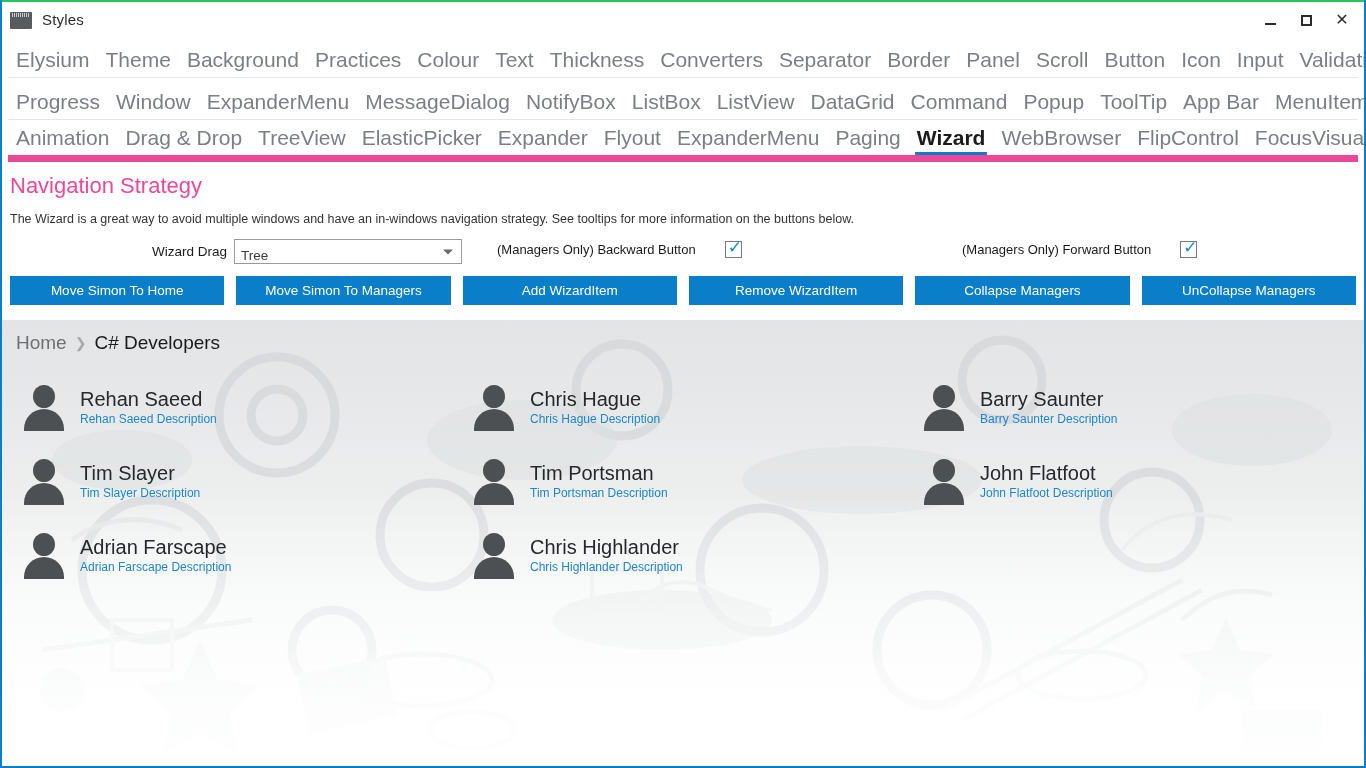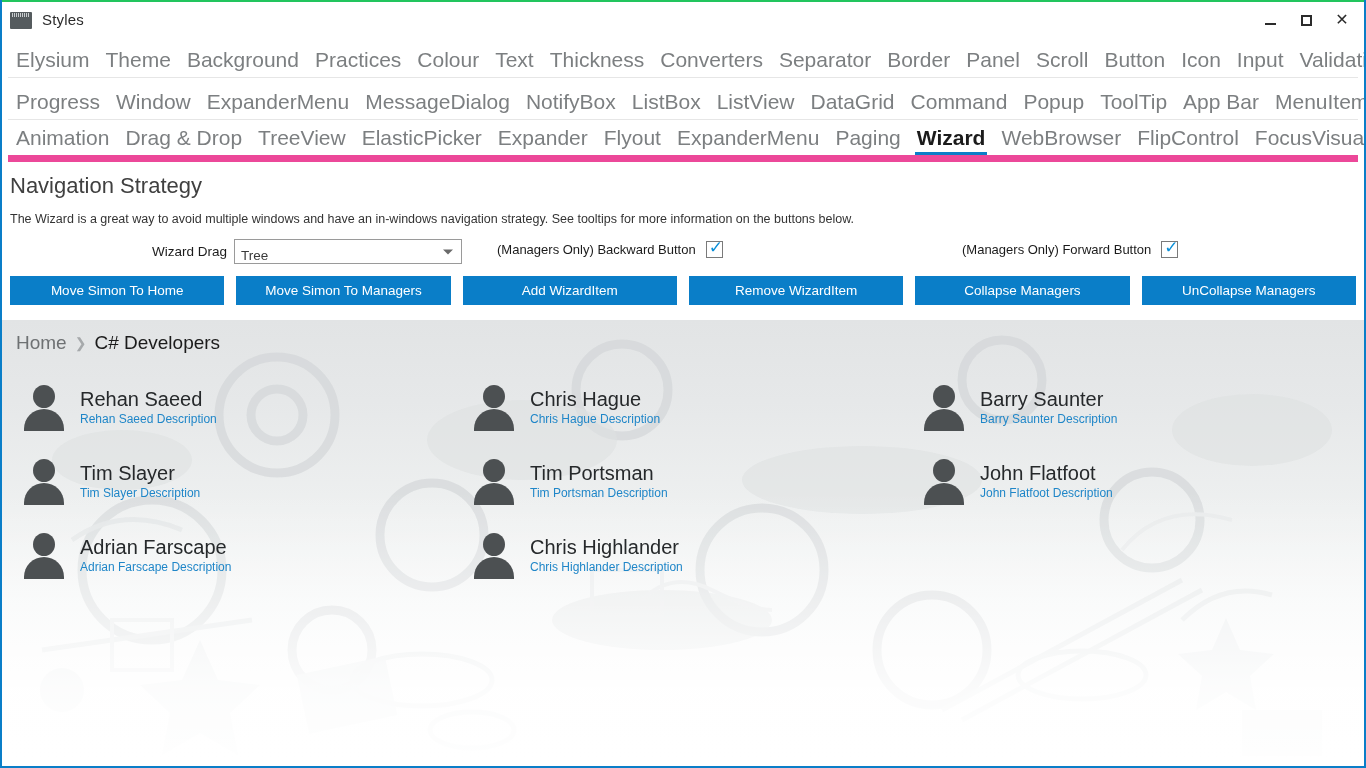--- a/index.html
+++ b/index.html
@@ -104,21 +104,21 @@
     position: absolute;
     left: 6px; right: 6px; bottom: 0px;
     height: 3px;
     background: #0a7ec8;
   }
 
   
   #headersec { padding: 6px 8px 0 8px; }
   #page-heading {
     font-size: 22px;
-    color: #404040;
+    color: #ec4899;
     margin: 5px 0 0 0;
     font-weight: normal;
   }
   #page-desc {
     font-size: 12.5px;
     color: #333333;
     margin-top: 13px;
   }
 
   
@@ -161,20 +161,21 @@
     width: 0; height: 0;
     border-left: 5px solid transparent;
     border-right: 5px solid transparent;
     border-top: 5px solid #6a6a6a;
   }
   .checkbox-group {
     position: absolute;
     top: 5px;
     display: flex;
     align-items: center;
+    gap: 19px;
   }
   #backward-group { left: 495px; }
   #forward-group  { left: 960px; }
   .cb-label {
     font-size: 13px;
     color: #1b1b1b;
     margin-right: 10px;
   }
   .checkbox {
     width: 17px; height: 17px;

